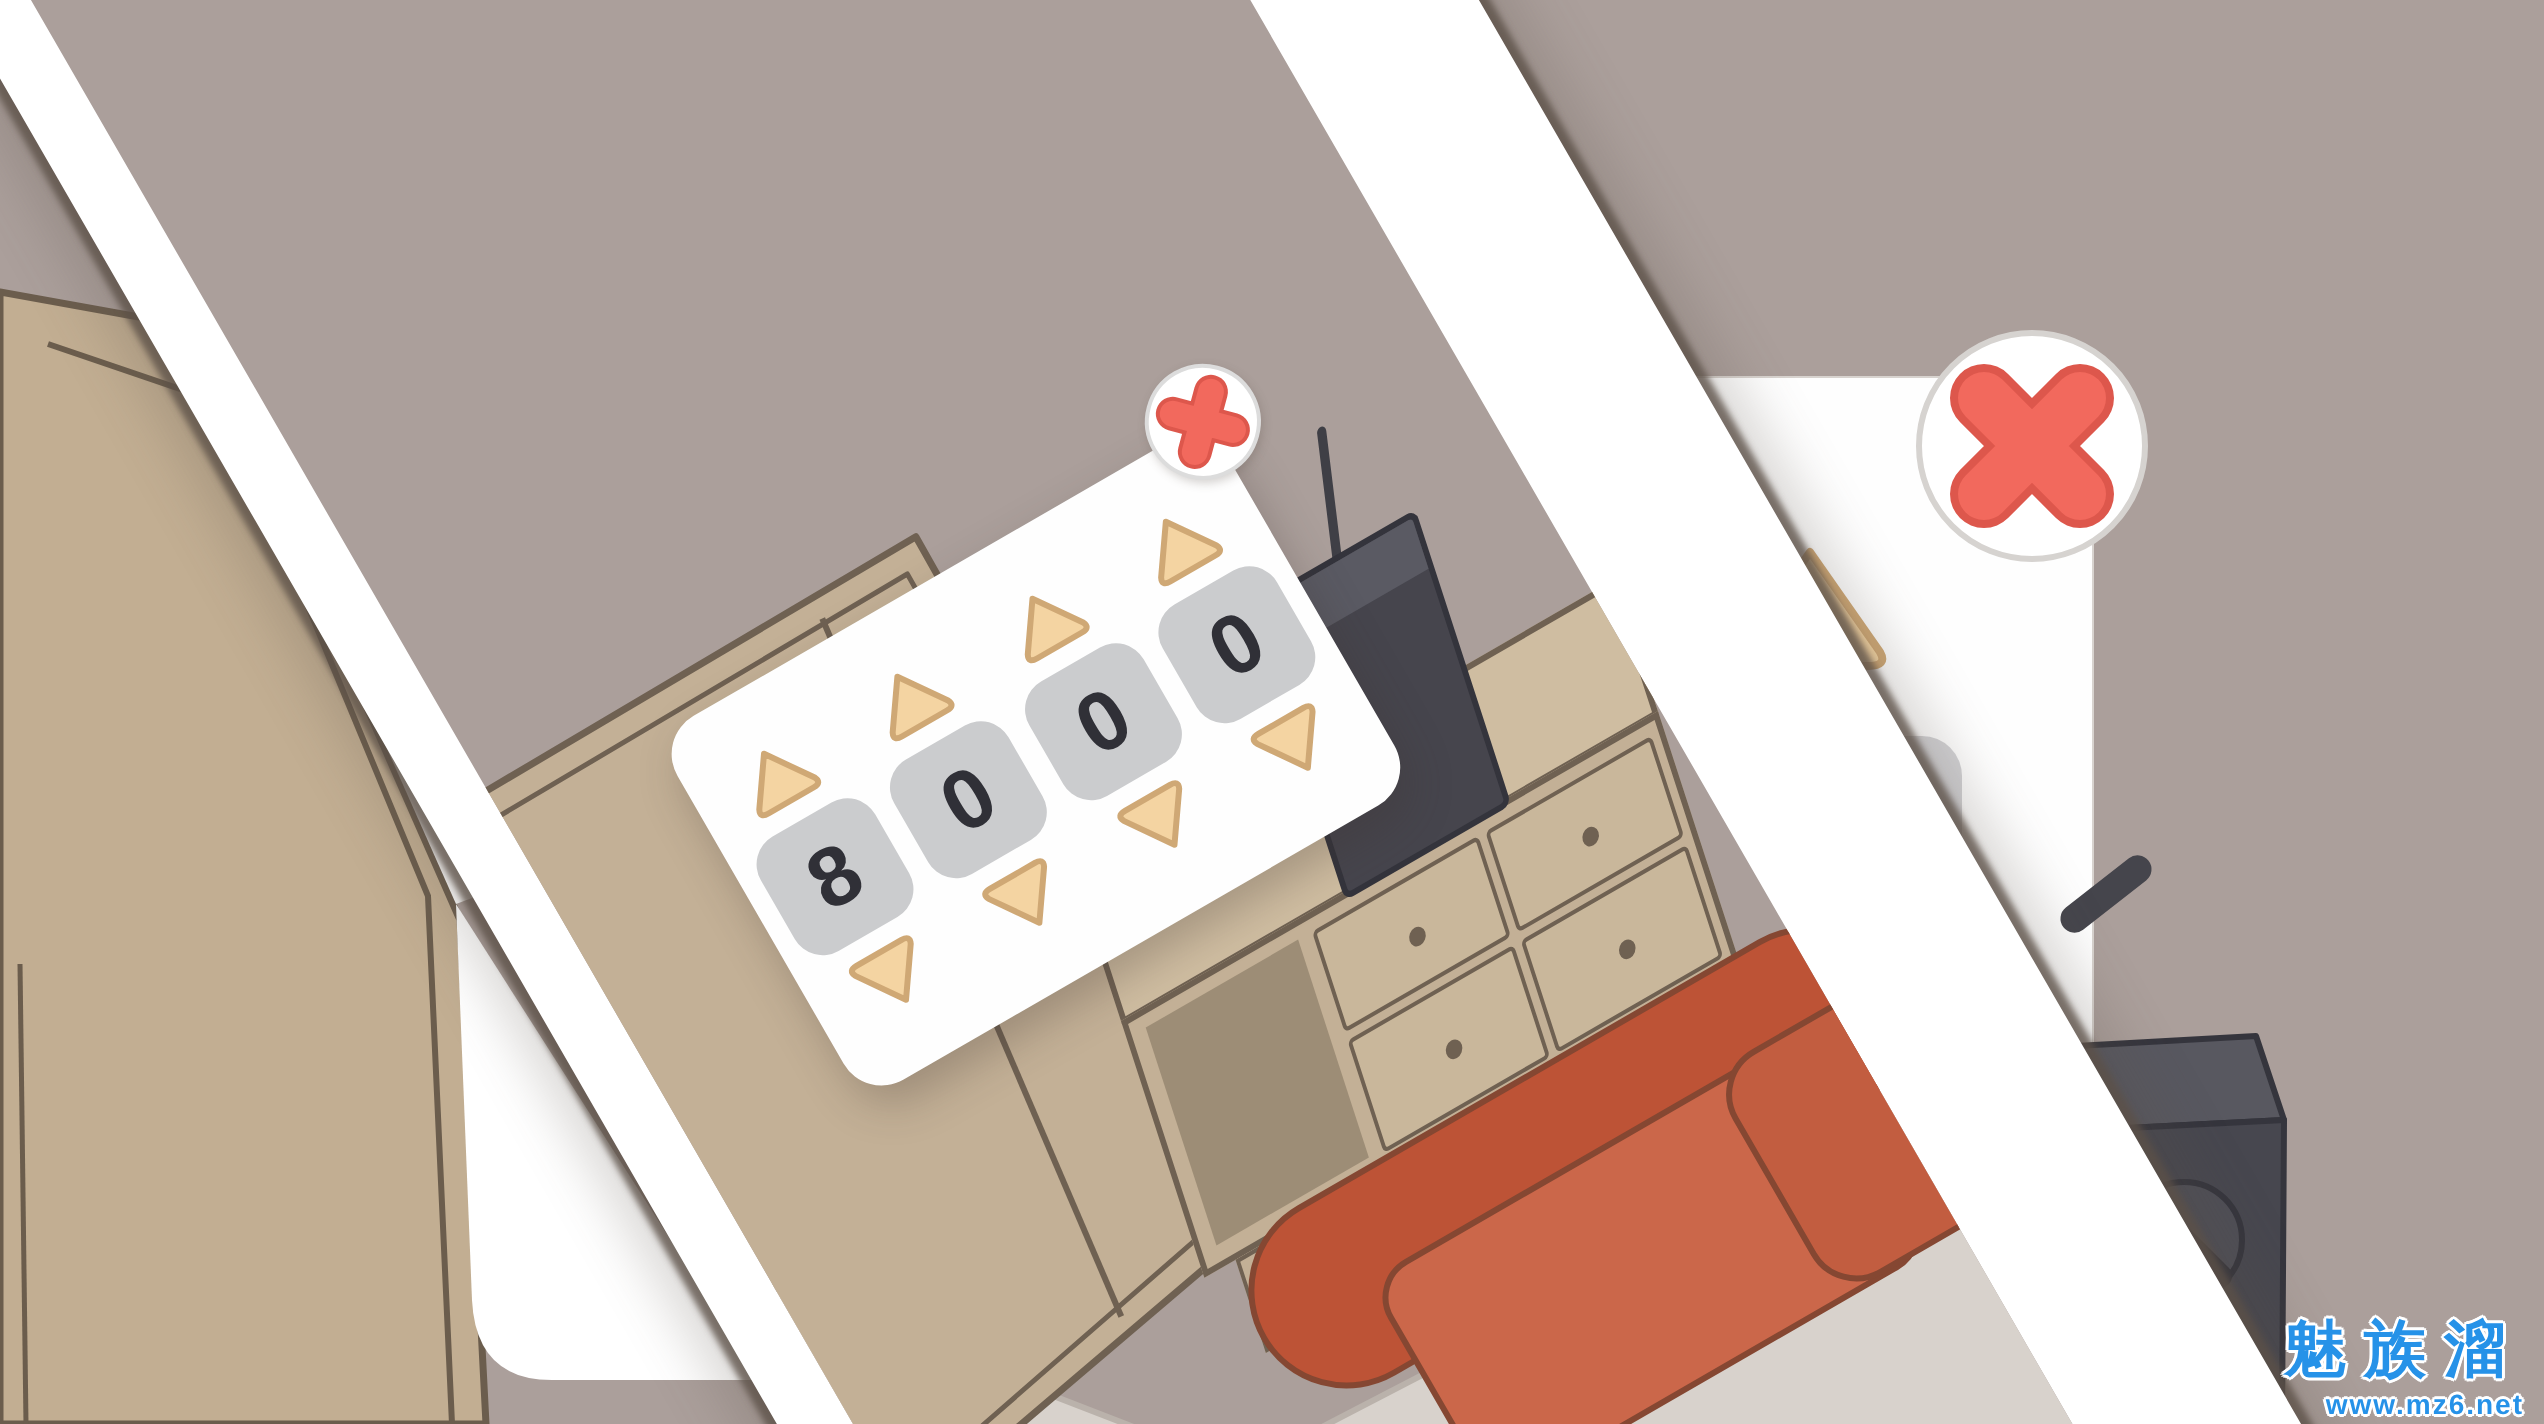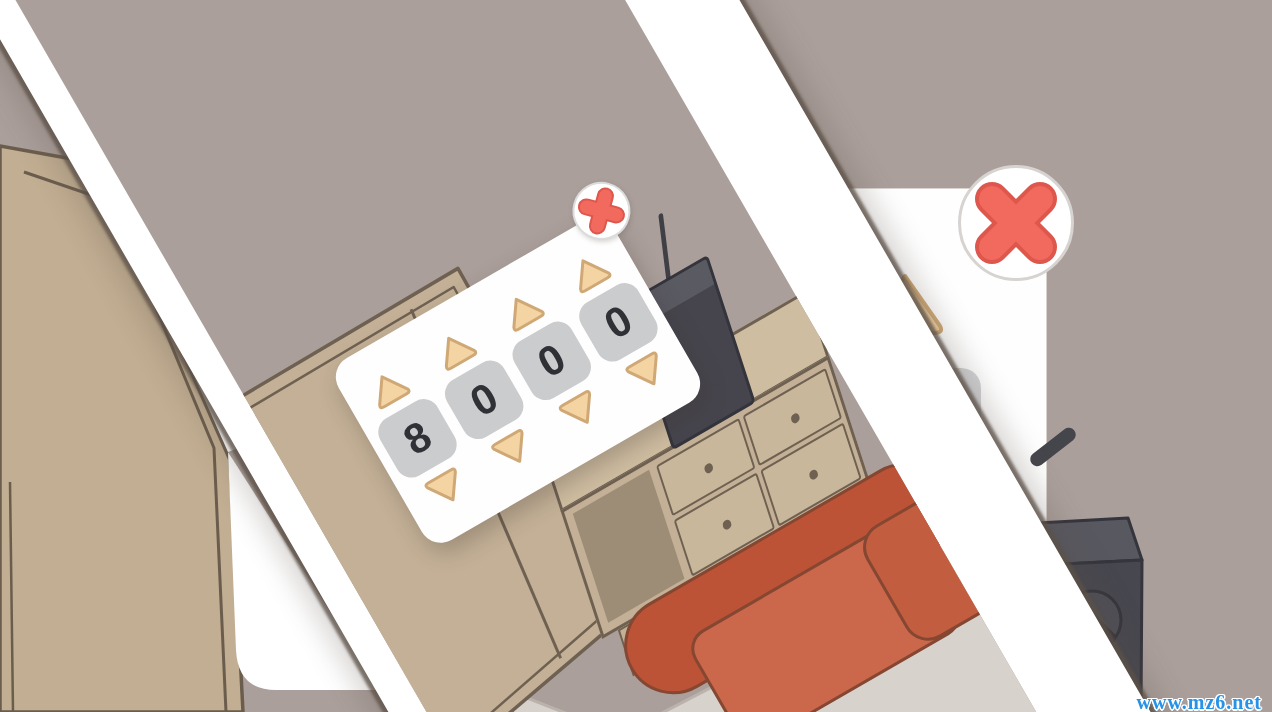--- a/index.html
+++ b/index.html
@@ -60,21 +60,21 @@
     text-align:center;line-height:66px;font-size:42px;font-weight:bold;color:#303037;}
   .arrow-btn{width:40px;height:32px;cursor:pointer;}
   #lock-close{left:287px;top:-29px;width:58px;height:58px;border-radius:50%;background:#fff;
     border:2px solid #dcdcdc;box-sizing:border-box;box-shadow:0 2px 5px rgba(90,80,70,.25);cursor:pointer;}
 
   
   #watermark{right:10px;bottom:0px;text-align:right;z-index:50;color:#2692e8;font-weight:bold;
     text-shadow:-1.5px 0 #fff,1.5px 0 #fff,0 -1.5px #fff,0 1.5px #fff,
                 -1px -1px #fff,1px 1px #fff,-1px 1px #fff,1px -1px #fff;}
   #watermark .l1{font-size:31px;letter-spacing:9px;line-height:34px;}
-  #watermark .l2{font-size:20px;letter-spacing:1px;line-height:20px;font-family:Liberation Serif, serif;}
+  #watermark .l2{font-size:14px;letter-spacing:1px;line-height:20px;}
 </style>
 </head>
 <body>
 
 <div id="stage">
 
   <div class="abs" id="right-dialog"></div>
 
   <svg class="abs" id="right-up-arrow" width="90" height="70" viewBox="0 0 90 70">
     <path d="M45,6 L80,56 Q84,63 74,63 L16,63 Q6,63 10,56 Z" fill="#f4d4a2" stroke="#cfa875" stroke-width="4" stroke-linejoin="round"></path>
@@ -199,16 +199,17 @@
               <path d="M-11,-11 L11,11 M-11,11 L11,-11" stroke="#f2695d" stroke-width="13"></path>
             </g>
           </svg>
         </div>
       </div>
 
     </div>
   </div>
 
   <div class="abs" id="watermark">
+    <div class="l1">魅族溜</div>
     <div class="l2">www.mz6.net</div>
   </div>
 
 </div>
 
 </body></html>

